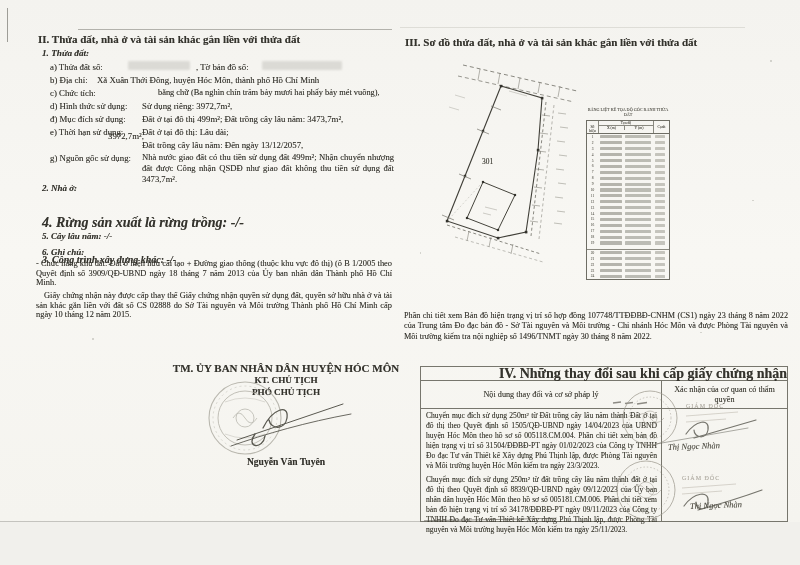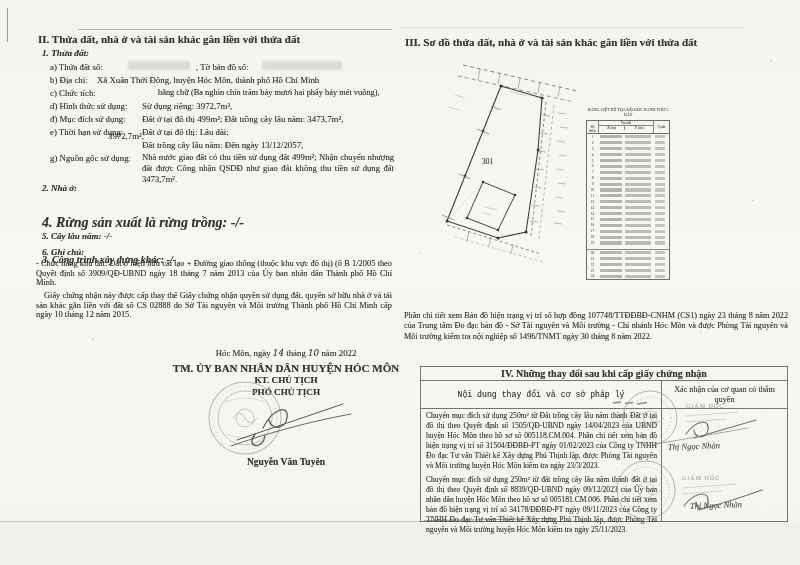--- a/index.html
+++ b/index.html
@@ -33,23 +33,23 @@
   .ch.c4{flex:1;padding-top:4px;}
   .cr{display:flex;align-items:center;height:5.9px;}
   .cr.gap{margin-top:3px;border-top:1px solid #8a8980;}
   .crn{width:11px;font-size:3.5px;color:#6b6a60;text-align:center;}
   .crb{display:block;height:3.1px;background:#b5b4ac;opacity:.85;border-radius:.5px;}
   .crb.b1{width:22px;margin-left:2px;background:#a9a8a0;}
   .crb.b2{width:26px;margin-left:3px;background:#b2b1a9;}
   .crb.b3{width:10px;margin-left:4px;background:#bcbbb3;}
   
   .t4{left:420px;top:366px;width:366px;border:1px solid #77766d;}
-  .t4-title{height:13px;border-bottom:1px solid #77766d;font-size:10px;font-weight:bold;text-align:center;line-height:13px;}
+  .t4-title{height:13px;border-bottom:1px solid #77766d;font-size:14px;font-weight:bold;text-align:right;line-height:13px;}
   .t4-head{display:flex;height:27px;border-bottom:1px solid #77766d;font-size:8.2px;color:#3c3b33;}
-  .t4-c1{width:240px;border-right:1px solid #77766d;display:flex;align-items:center;justify-content:center;position:relative;font-family:Liberation Mono, monospace;}
+  .t4-c1{width:240px;border-right:1px solid #77766d;display:flex;align-items:center;justify-content:center;position:relative;}
   .t4-c2{flex:1;display:flex;align-items:center;justify-content:center;text-align:center;line-height:9.5px;padding:0 6px;}
   .t4-body{position:relative;height:112px;}
   .t4-div{position:absolute;left:240px;top:0;height:112px;width:1px;background:#77766d;}
   .entry{position:absolute;left:5px;width:231px;font-size:7.6px;line-height:9.9px;text-align:justify;color:#3a392f;}
   .stampname{position:absolute;font-style:italic;font-size:8.5px;color:#56544a;transform:rotate(-2deg);white-space:nowrap;}
   .sig-center{left:150px;width:272px;text-align:center;}
   .speck{position:absolute;background:#8f8e86;opacity:.45;border-radius:50%;}
 </style>
 </head>
 <body>
@@ -97,27 +97,20 @@
 
   <div class="abs nw bi" style="left:42px;top:183px;font-size:9px;">2. Nhà ở:</div>
   <div class="abs nw bi" style="left:42px;top:206px;font-size:10px;margin-top:48px;">3. Công trình xây dựng khác: -/-</div>
   <div class="abs nw bi" style="left:42px;top:215px;font-size:14px;">4. Rừng sản xuất là rừng trồng: -/-</div>
   <div class="abs nw bi" style="left:42px;top:231px;font-size:9px;">5. Cây lâu năm: -/-</div>
   <div class="abs nw bi" style="left:42px;top:247px;font-size:9px;">6. Ghi chú:</div>
 
   <div class="abs par" style="left:36px;top:259px;width:356px;">- Chức năng khu đất: Đất ở hiện hữu cải tạo + Đường giao thông (thuộc khu vực đô thị) (ô B 1/2005 theo Quyết định số 3909/QĐ-UBND ngày 18 tháng 7 năm 2013 của Ủy ban nhân dân Thành phố Hồ Chí Minh.</div>
   <div class="abs par" style="left:36px;top:291px;width:356px;text-indent:8px;">Giấy chứng nhận này được cấp thay thế Giấy chứng nhận quyền sử dụng đất, quyền sở hữu nhà ở và tài sản khác gắn liền với đất số CS 02888 do Sở Tài nguyên và Môi trường Thành phố Hồ Chí Minh cấp ngày 10 tháng 12 năm 2015.</div>
 
-  <div class="abs sig-center nw" style="top:348px;font-size:8.8px;">
-    <span>Hóc Môn, ngày</span>
-    <span class="hand">14</span>
-    <span>tháng</span>
-    <span class="hand">10</span>
-    <span>năm 2022</span>
-  </div>
   <div class="abs sig-center nw b" style="top:362px;font-size:11px;">TM. ỦY BAN NHÂN DÂN HUYỆN HÓC MÔN</div>
   <div class="abs sig-center nw b" style="top:375px;font-size:9.2px;">KT. CHỦ TỊCH</div>
   <div class="abs sig-center nw b" style="top:387px;font-size:9.2px;">PHÓ CHỦ TỊCH</div>
 
   <svg class="abs" style="left:185px;top:370px;" width="190" height="105" viewBox="0 0 190 105">
     <g stroke="#a6a49a" fill="none" opacity="0.75">
       <circle cx="60" cy="48" r="36" stroke-width="1.1"></circle>
       <circle cx="60" cy="48" r="32" stroke-width="0.7" stroke-dasharray="2 3" opacity="0.7"></circle>
       <circle cx="60" cy="48" r="27" stroke-width="0.9"></circle>
       <circle cx="60" cy="48" r="9" stroke-width="0.8"></circle>

